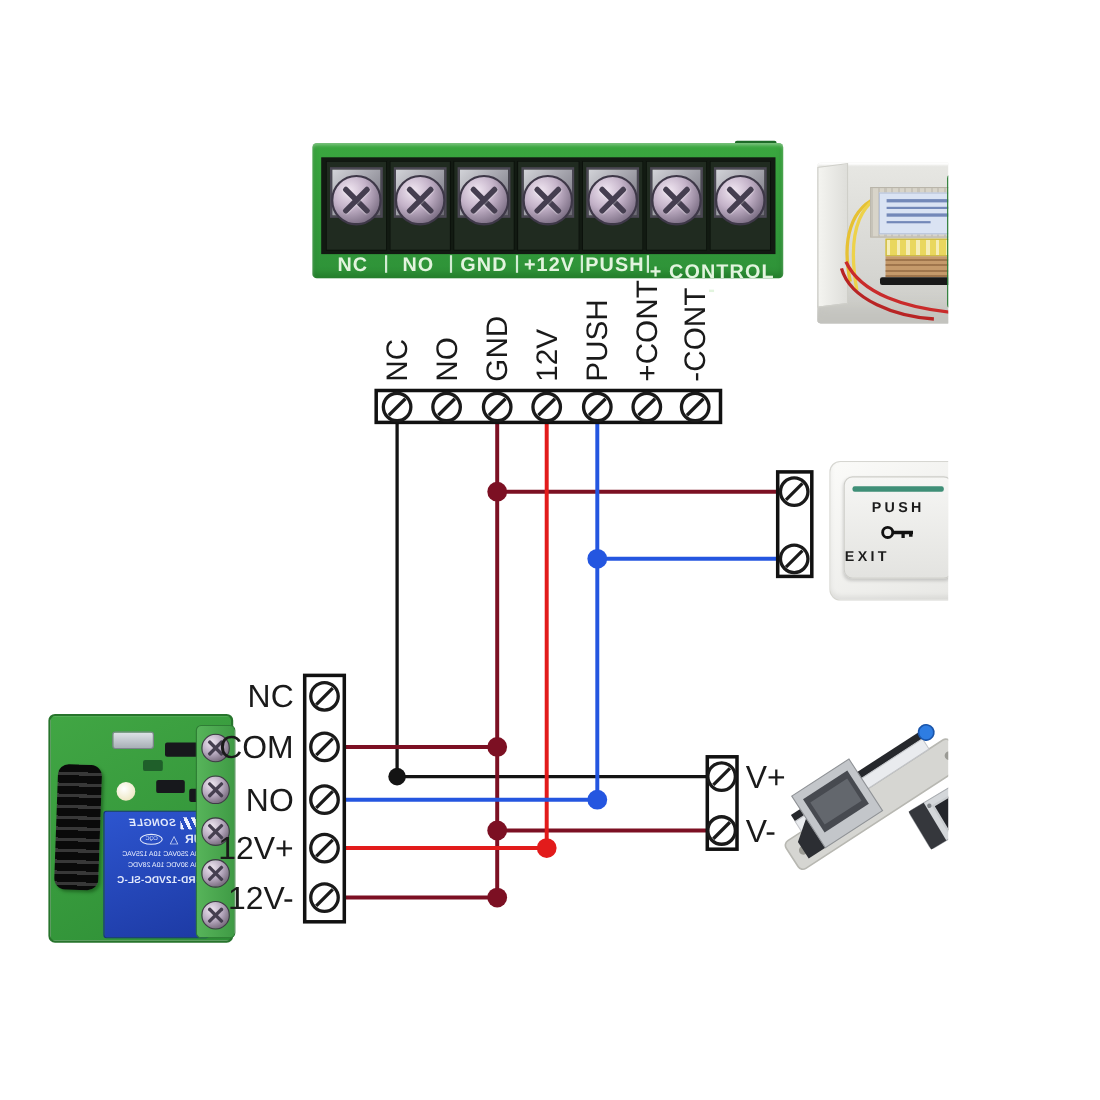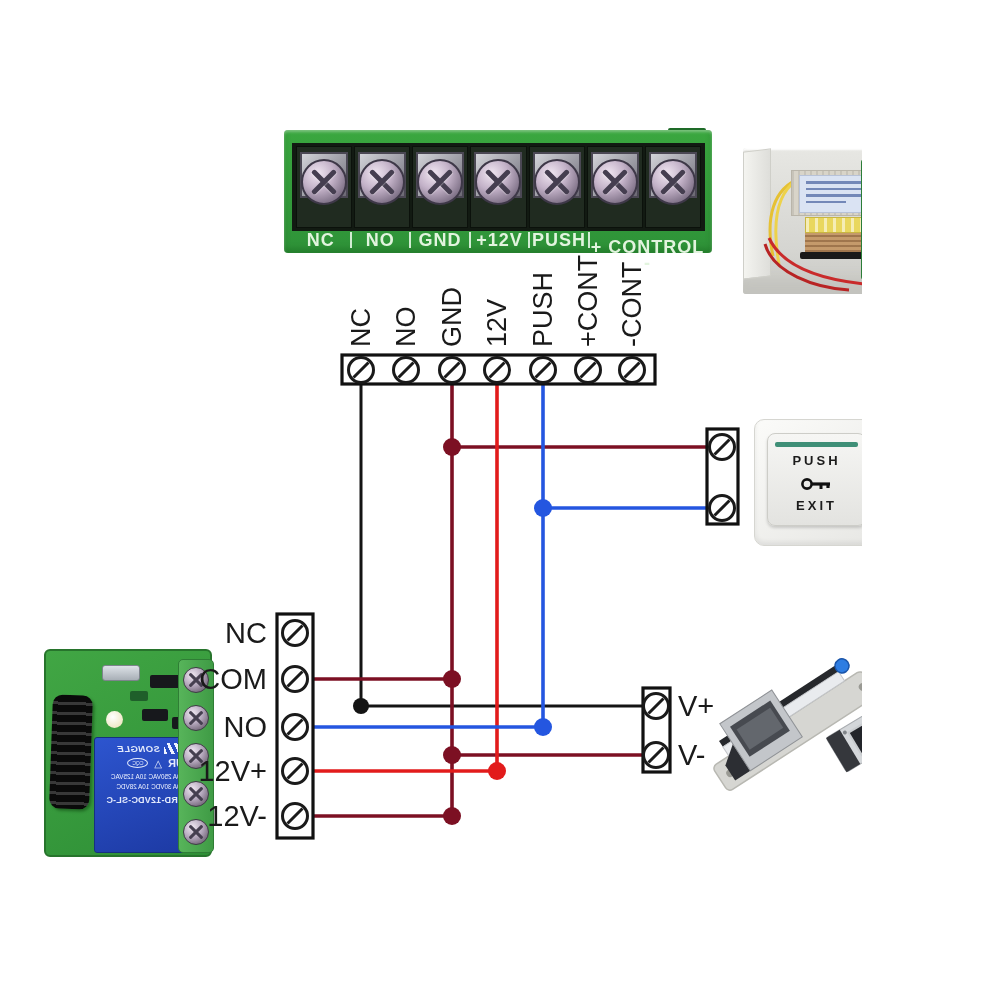--- a/index.html
+++ b/index.html
@@ -55,21 +55,21 @@
 
   
   .exit-plate{left:754px;top:419px;width:123px;height:125px;background:linear-gradient(145deg,#fbfbf9,#e7e7e4);
        border:1px solid #d6d6d1;border-radius:10px;box-shadow:inset 0 -3px 5px rgba(0,0,0,.07);}
   .exit-btn{position:absolute;left:12px;top:13px;right:12px;bottom:19px;background:linear-gradient(180deg,#f6f6f4,#e3e3e0);
        border:1px solid #cdcdc8;border-radius:8px;box-shadow:0 2px 3px rgba(0,0,0,.16);}
   .exit-stripe{position:absolute;left:7px;right:7px;top:8px;height:5px;background:#3f8f77;border-radius:2px;}
   .exit-door{position:absolute;left:0;right:0;top:19px;text-align:center;font-size:13px;font-weight:bold;
        letter-spacing:3px;color:#1c1c1c;}
   .exit-key{position:absolute;left:50%;top:41px;transform:translateX(-50%);}
-  .exit-exit{position:absolute;left:0;right:0;top:64px;text-align:center;font-size:13px;font-weight:bold;
+  .exit-exit{position:absolute;left:0;right:0;top:64px;font-size:13px;font-weight:bold;
        letter-spacing:3px;color:#1c1c1c;}
 
   
   .relay{left:44px;top:649px;width:168px;height:208px;background:linear-gradient(150deg,#41a644,#2e8f36);
        border:2px solid #27742c;border-radius:6px;box-sizing:border-box;}
   .ant{position:absolute;left:5px;top:44px;width:40px;height:114px;border-radius:10px;
        background:repeating-linear-gradient(180deg,#0a0a0a 0 7px,#383838 7px 10px);transform:rotate(2deg);
        box-shadow:2px 2px 3px rgba(0,40,0,.4);}
   .osc{position:absolute;left:56px;top:14px;width:38px;height:16px;border-radius:3px;
        background:linear-gradient(#dde2e7,#a8afb6);border:1px solid #7d848c;box-sizing:border-box;}

